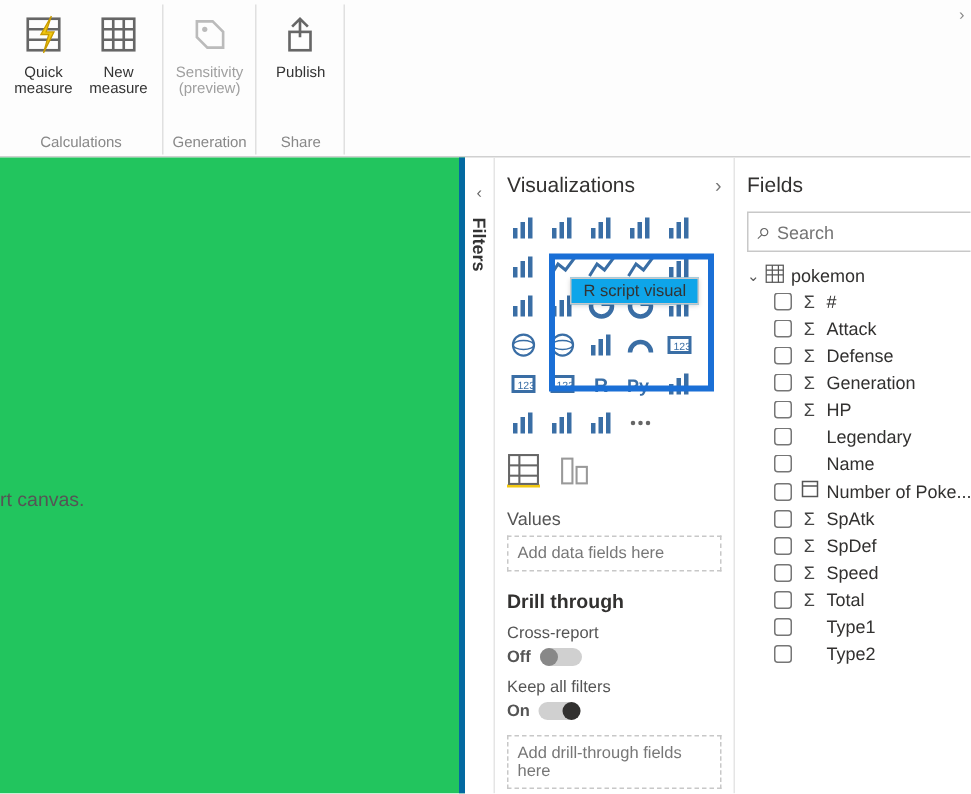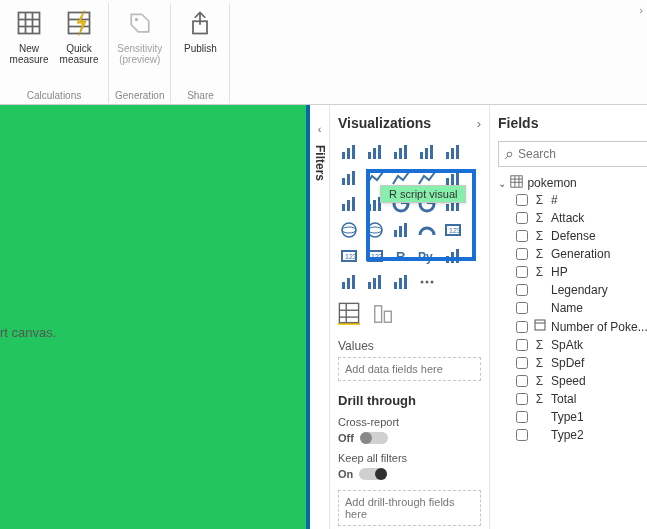--- a/index.html
+++ b/index.html
@@ -20,29 +20,29 @@
   .canvas { flex: 0 0 310px; position: relative; border-right: 4px solid #0369a1; background: #22c55e; }
   .canvas-text { position: absolute; left: 0; top: 220px; font-size: 13px; color: #555; }
 
   .side { flex: 0 0 20px; border-right: 1px solid #e5e5e5; display:flex; flex-direction:column; align-items:center; padding-top:18px; gap:6px;}
   .side-chevron { font-size:11px; color:#666; }
   .filters-label { writing-mode: vertical-rl; font-size: 12px; color:#333; margin-top:4px; font-weight:600;}
 
   
   .viz { flex: 0 0 160px; border-right: 1px solid #e5e5e5; padding: 10px 8px 0 8px; position:relative; }
   .pane-head { display:flex; justify-content:space-between; align-items:center; margin-bottom:10px; }
-  .pane-title { font-size: 14px; font-weight:700; color:#323130; }
+  .pane-title { font-size: 14px; font-weight:400; color:#323130; }
   .pane-arrow { font-size:13px; color:#777; }
 
   .viz-grid { display:flex; flex-wrap:wrap; gap:4px 4px; position:relative; }
   .viz-cell { width:22px; height:22px; display:flex; align-items:center; justify-content:center; color:#3a6ea5; cursor:pointer; }
   .viz-cell svg { width:20px; height:20px; }
 
   .highlight-box { position:absolute; border:4px solid #1a6fd6; pointer-events:none; }
-  .tooltip { position:absolute; background:#86efac; border:1px solid #c8c8c8; padding:2px 8px; font-size:11px; color:#333; box-shadow:0 1px 3px rgba(0,0,0,0.15); white-space:nowrap; z-index:10;}
+  .tooltip { position:absolute; background:#0ea5e9; border:1px solid #c8c8c8; padding:2px 8px; font-size:11px; color:#333; box-shadow:0 1px 3px rgba(0,0,0,0.15); white-space:nowrap; z-index:10;}
 
   .section-label { font-size:12px; color:#555; margin-top:14px; }
   .field-well { border:1px dashed #c8c8c8; padding:5px 6px; font-size:11px; color:#777; margin-top:4px; }
   .drill-title { font-size:13px; font-weight:700; margin-top:12px; color:#323130; }
   .drill-sub { font-size:11px; color:#555; margin-top:8px; }
   .toggle-row { display:flex; align-items:center; gap:6px; margin-top:4px; font-size:11px; color:#555;font-weight:bold;}
   .toggle { width:28px; height:12px; border-radius:6px; background:#d0d0d0; position:relative; cursor:pointer;}
   .toggle .knob { width:12px; height:12px; border-radius:50%; background:#666; position:absolute; top:0; }
   .toggle.off .knob { left:0; background:#888;}
   .toggle.on .knob { right:0; background:#323130;}
@@ -69,36 +69,36 @@
 
 <div class="ribbon" id="ribbon">
     <div class="rgroup">
       <div class="rgroup-items">
         <div class="rbtn">
           <div class="ricon">
             <svg width="28" height="28" viewBox="0 0 32 32">
               <rect x="4" y="4" width="24" height="24" fill="none" stroke="#666" stroke-width="2"></rect>
               <line x1="4" y1="12" x2="28" y2="12" stroke="#666" stroke-width="2"></line>
               <line x1="4" y1="20" x2="28" y2="20" stroke="#666" stroke-width="2"></line>
-              <line x1="12" y1="4" x2="12" y2="28" stroke="#666" stroke-width="2"></line>
-              <line x1="20" y1="4" x2="20" y2="28" stroke="#666" stroke-width="2"></line>
+              <path d="M22 2 L18 14 L24 14 L16 30 L20 16 L14 16 Z" fill="#f2c811" stroke="#c89b00"></path>
             </svg>
           </div>
-          <div class="rlabel">New measure</div>
+          <div class="rlabel">Quick measure</div>
         </div>
         <div class="rbtn">
           <div class="ricon">
             <svg width="28" height="28" viewBox="0 0 32 32">
               <rect x="4" y="4" width="24" height="24" fill="none" stroke="#666" stroke-width="2"></rect>
               <line x1="4" y1="12" x2="28" y2="12" stroke="#666" stroke-width="2"></line>
               <line x1="4" y1="20" x2="28" y2="20" stroke="#666" stroke-width="2"></line>
-              <path d="M22 2 L18 14 L24 14 L16 30 L20 16 L14 16 Z" fill="#f2c811" stroke="#c89b00"></path>
+              <line x1="12" y1="4" x2="12" y2="28" stroke="#666" stroke-width="2"></line>
+              <line x1="20" y1="4" x2="20" y2="28" stroke="#666" stroke-width="2"></line>
             </svg>
           </div>
-          <div class="rlabel">Quick measure</div>
+          <div class="rlabel">New measure</div>
         </div>
       </div>
       <div class="rgroup-title">Calculations</div>
     </div>
     <div class="rgroup">
       <div class="rgroup-items">
         <div class="rbtn disabled">
           <div class="ricon">
             <svg width="28" height="28" viewBox="0 0 32 32">
               <path d="M6 6 L18 6 L26 14 L26 26 L14 26 L6 18 Z" fill="none" stroke="#bbb" stroke-width="2"></path>

